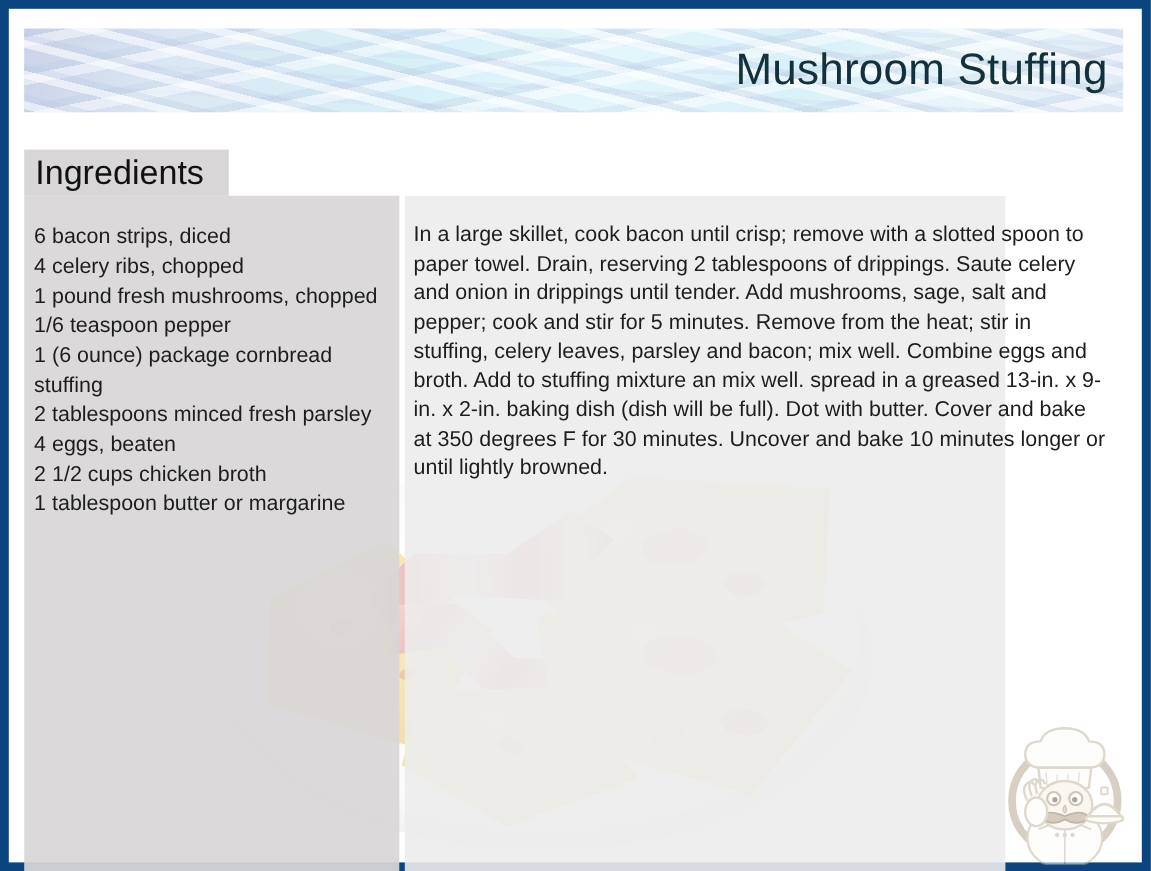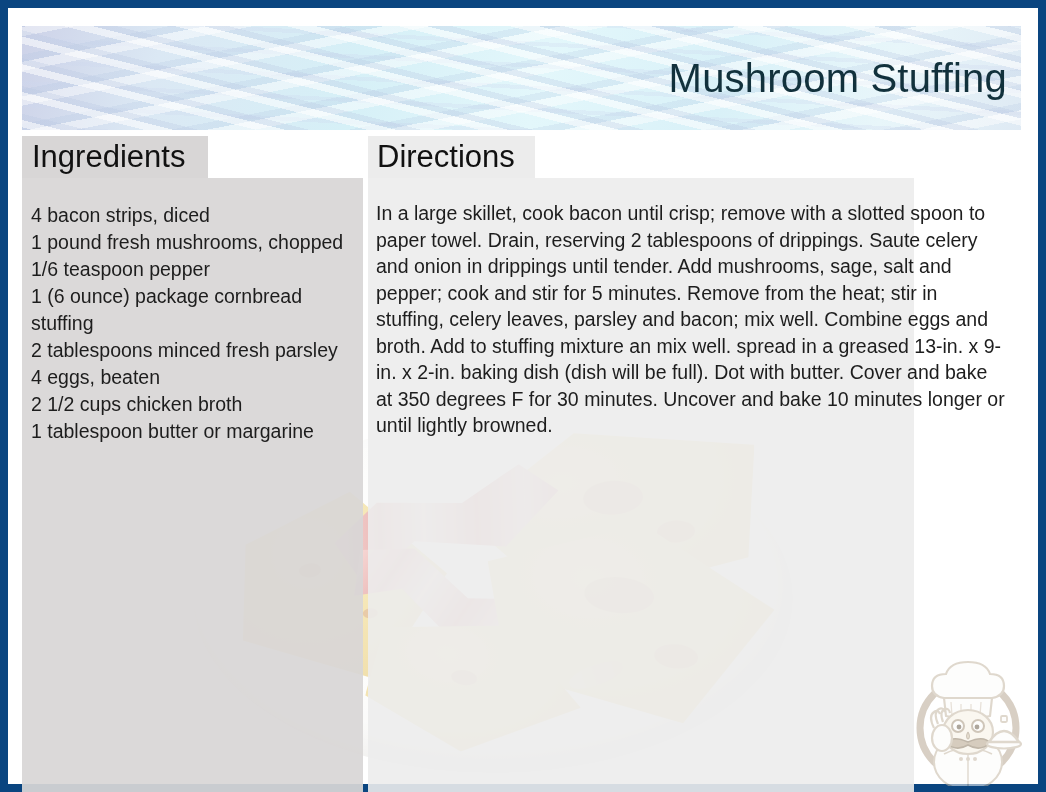--- a/index.html
+++ b/index.html
@@ -28,21 +28,21 @@
     height: 776px;
     background: #ffffff;
   }
 
   
   #header-banner {
     position: absolute;
     left: 14px;
     top: 18px;
     width: 999px;
-    height: 104px;
+    height: 76px;
     overflow: hidden;
     background:
       linear-gradient(105deg, #cdd2e8 0%, #dbe8f4 14%, #d6f0f7 34%,
                       #e3f7fb 52%, #d9f1f8 70%, #e8f6fa 86%, #dfeaf4 100%);
     text-align: right;
   }
   #banner-texture {
     position: absolute;
     inset: -20px;
     background-image:
@@ -275,34 +275,32 @@
         <div class="toast-spot" style="left:38%;top:40%;width:26px;height:15px;"></div>
       </div>
       <div id="almond"></div>
     </div>
 
     <div id="ingredients-tab">
       <h2 id="ingredients-heading">Ingredients</h2>
     </div>
     <div id="ingredients-panel">
       <ul id="ingredients-list">
-          <li>4 bacon strips, diced</li>
+          <li>6 bacon strips, diced</li>
+          <li>4 celery ribs, chopped</li>
           <li>1 pound fresh mushrooms, chopped</li>
           <li>1/6 teaspoon pepper</li>
           <li>1 (6 ounce) package cornbread stuffing</li>
           <li>2 tablespoons minced fresh parsley</li>
           <li>4 eggs, beaten</li>
           <li>2 1/2 cups chicken broth</li>
           <li>1 tablespoon butter or margarine</li>
         </ul>
     </div>
 
-    <div id="directions-tab">
-      <h2 id="directions-heading">Directions</h2>
-    </div>
     <div id="directions-panel">
       <p id="directions-text">In a large skillet, cook bacon until crisp; remove with a slotted spoon to paper towel.  Drain, reserving 2 tablespoons of drippings.  Saute celery and onion in drippings until tender.  Add mushrooms, sage, salt and pepper; cook and stir for 5 minutes.  Remove from the heat; stir in stuffing, celery leaves, parsley and bacon; mix well.  Combine eggs and broth.  Add to stuffing mixture an mix well.  spread in a greased 13-in. x 9-in. x 2-in. baking dish (dish will be full).  Dot with butter.  Cover and bake at 350 degrees F for 30 minutes.  Uncover and bake 10 minutes longer or until lightly browned.</p>
     </div>
 
     <svg id="chef-logo" viewBox="0 0 128 128">
       <circle cx="64" cy="70" r="48" fill="none" stroke="#b9a894" stroke-width="7"></circle>
       <ellipse cx="64" cy="104" rx="34" ry="28" fill="#fdfcfa" stroke="#c6b9a6" stroke-width="2"></ellipse>
       <path d="M40 96 q24 -12 48 0" fill="none" stroke="#c6b9a6" stroke-width="1.6"></path>
       <line x1="64" y1="92" x2="64" y2="128" stroke="#c6b9a6" stroke-width="1.4"></line>
       <circle cx="57" cy="101" r="2" fill="#c6b9a6"></circle>

